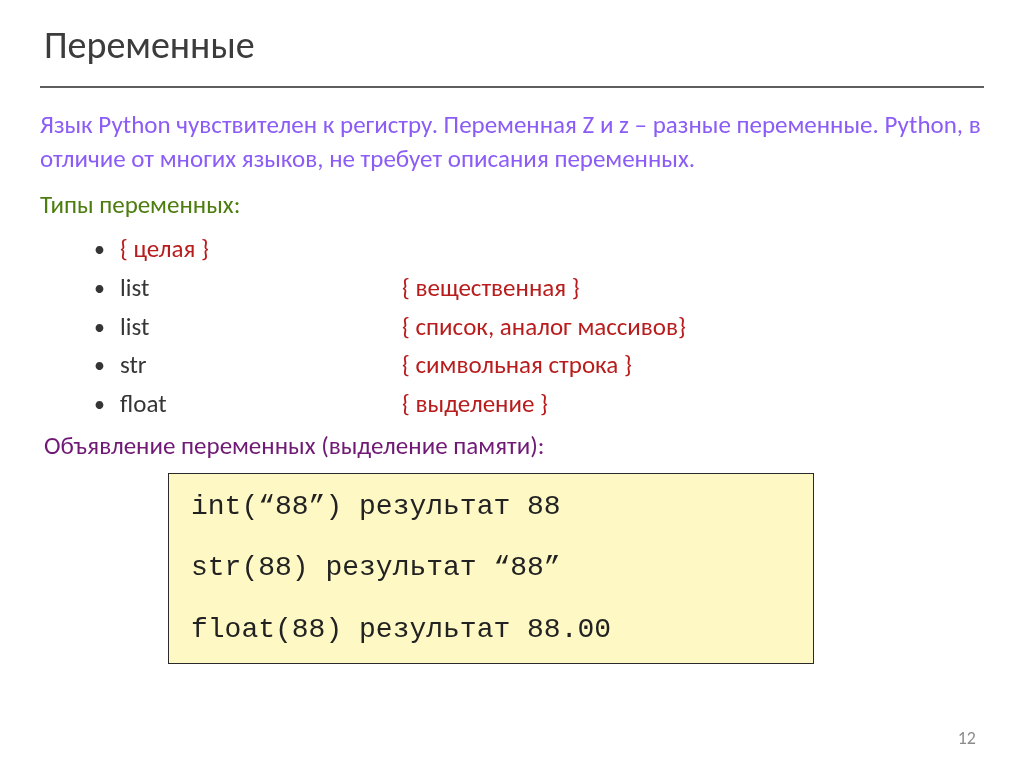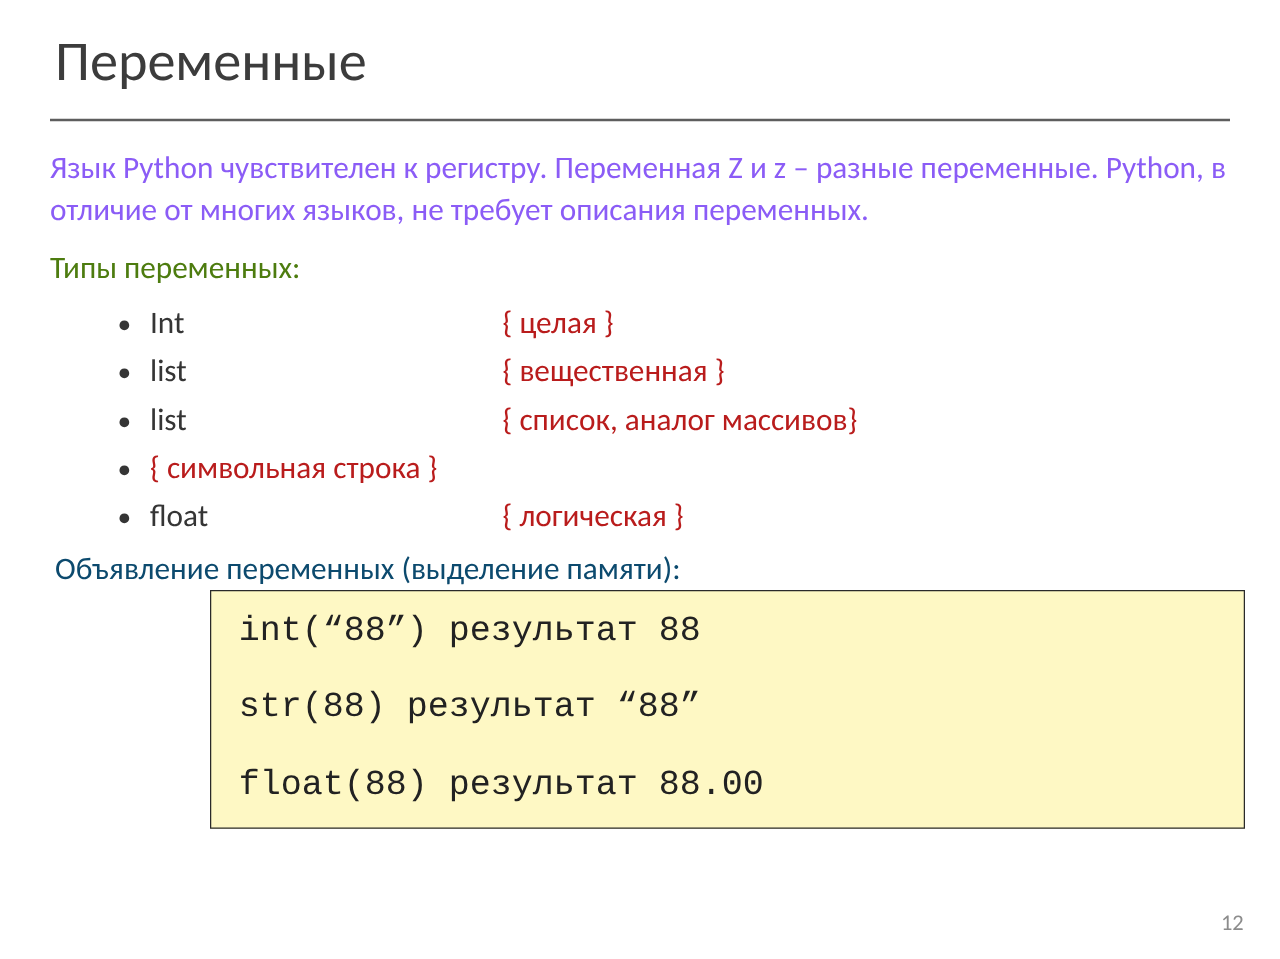--- a/index.html
+++ b/index.html
@@ -5,21 +5,21 @@
   * { box-sizing: border-box; margin: 0; padding: 0; }
   html, body { width: 1024px; height: 767px; }
   body {
     background: #ffffff;
     font-family: "Calibri", "Arial", sans-serif;
     color: #3d3d3d;
     padding: 22px 40px 20px 40px;
     position: relative;
   }
   .title {
-    font-size: 45px;
+    font-size: 38px;
     color: #3c3c3c;
     font-weight: 400;
     margin-bottom: 18px;
     margin-left: 4px;
   }
   .hr {
     border: none;
     border-top: 2px solid #5e5e5e;
     margin-bottom: 20px;
   }
@@ -61,86 +61,86 @@
     width: 282px;
     font-family: "Calibri", "Arial", sans-serif;
     color: #353535;
   }
   .type-desc {
     color: #b91c1c;
     font-family: "Calibri", "Arial", sans-serif;
   }
   .decl {
     font-size: 25px;
-    color: #0c4a6e;
+    color: #701a75;
     margin-left: 4px;
     margin-top: 2px;
     margin-bottom: 0;
     font-weight: 400;
   }
   .codebox {
     background: #fef8c4;
     border: 1px solid #2a2a2a;
     margin-left: 128px;
-    margin-top: 2px;
+    margin-top: 12px;
     padding: 16px 22px 16px 22px;
-    width: 828px;
+    width: 646px;
   }
   .codebox .codeline {
     font-family: "Courier New", monospace;
     font-size: 28px;
     color: #222;
     line-height: 1.2;
     margin-bottom: 28px;
     white-space: pre;
   }
   .codebox .codeline:last-child { margin-bottom: 0; }
   .page-num {
     position: absolute;
-    right: 29px;
+    right: 48px;
     bottom: 18px;
     font-size: 18px;
     color: #8c8c8c;
     font-family: "Calibri", "Arial", sans-serif;
   }
 </style>
 </head>
 <body>
 
 <h1 class="title">Переменные</h1>
 <hr class="hr">
 
 <p class="paragraph">Язык Python чувствителен к регистру. Переменная Z  и z – разные переменные. Python, в отличие от многих языков, не требует описания переменных.</p>
 
 <p class="subheading">Типы переменных:</p>
 
 <ul class="type-list">
   <li>
     <span class="bullet">•</span>
-    <span class="type-name">Int</span>
     <span class="type-desc">{ целая }</span>
   </li>
   <li>
     <span class="bullet">•</span>
     <span class="type-name">list</span>
     <span class="type-desc">{ вещественная }</span>
   </li>
   <li>
     <span class="bullet">•</span>
     <span class="type-name">list</span>
     <span class="type-desc">{ список, аналог массивов}</span>
   </li>
   <li>
     <span class="bullet">•</span>
+    <span class="type-name">str</span>
     <span class="type-desc">{ символьная строка }</span>
   </li>
   <li>
     <span class="bullet">•</span>
     <span class="type-name">float</span>
-    <span class="type-desc">{ логическая }</span>
+    <span class="type-desc">{ выделение }</span>
   </li>
 </ul>
 
 <p class="decl">Объявление переменных (выделение памяти):</p>
 
 <div class="codebox">
   <div class="codeline">int(“88”) результат 88</div>
   <div class="codeline">str(88) результат “88”</div>
   <div class="codeline">float(88) результат 88.00</div>
 </div>

